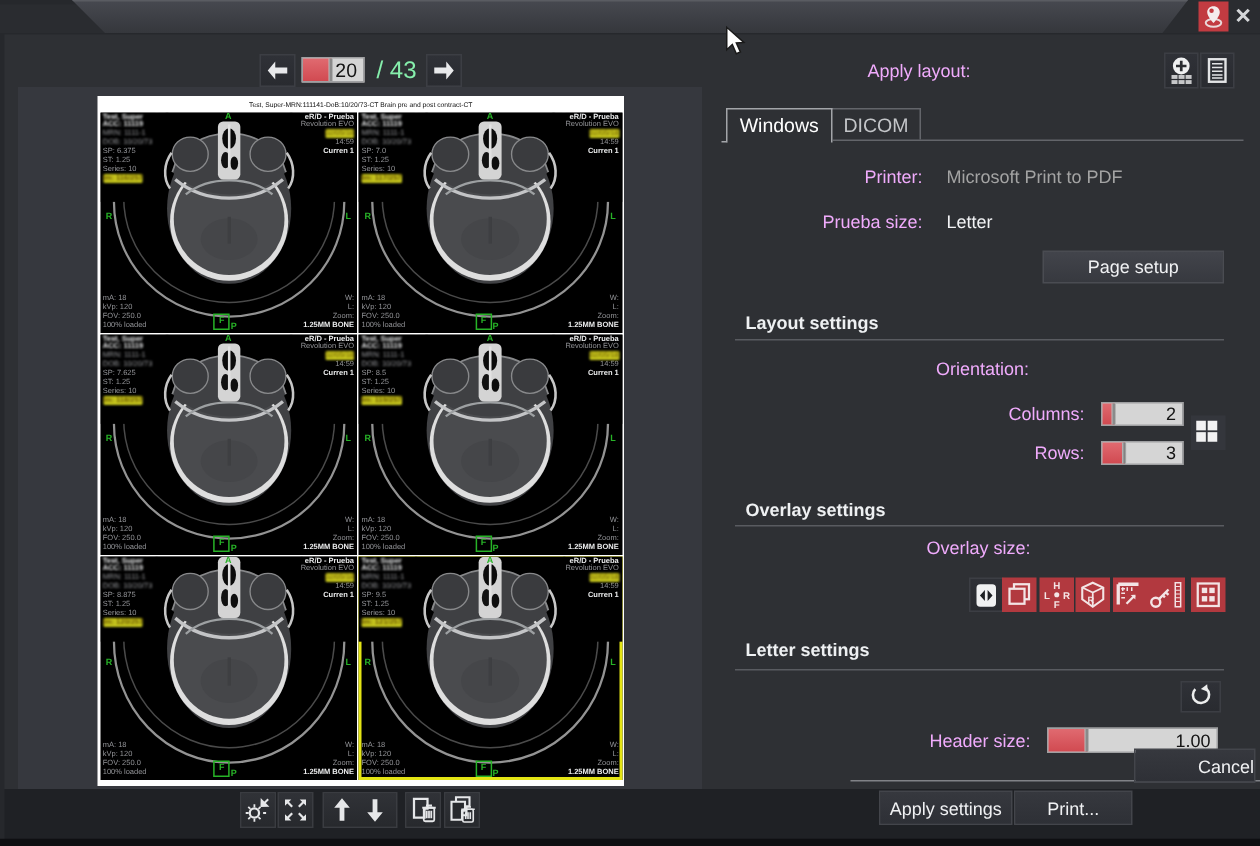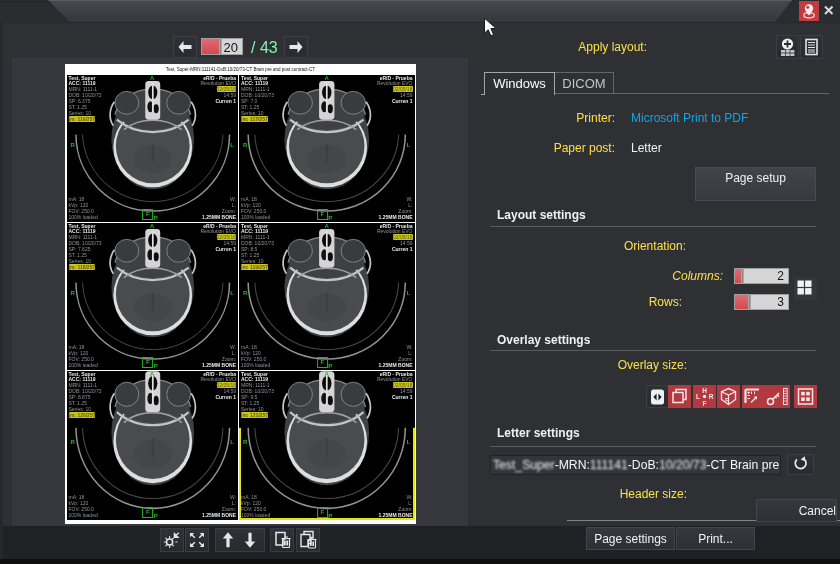--- a/index.html
+++ b/index.html
@@ -31,21 +31,21 @@
 .spin .fill{position:absolute;left:1px;top:1px;bottom:1px;background:linear-gradient(#e06a70,#d14a51);}
 .spin .hnd{position:absolute;top:1px;bottom:1px;width:3px;
  background:linear-gradient(90deg,#bdbdbd,#8d8d8d 40%,#7f7f7f 60%,#c6c6c6);}
 .spin span{position:absolute;right:5px;top:50%;transform:translateY(-50%);color:#141414;}
 
 .drop{position:absolute;background:linear-gradient(#3e4046,#34363c);border:1px solid #53555b;
  box-sizing:border-box;color:#f2f3f5;}
 .drop span{position:absolute;left:9px;top:50%;transform:translateY(-50%);}
 .drop svg{position:absolute;right:7px;top:50%;transform:translateY(-50%);}
 
-.lab{position:absolute;color:#fde047;white-space:nowrap;}
+.lab{position:absolute;color:#f0abfc;white-space:nowrap;}
 .lab.r{transform:translateX(-100%);}
 .head{position:absolute;color:#eef0f2;font-weight:bold;white-space:nowrap;}
 .sep{position:absolute;height:1px;background:#595b60;}
 
 .tabc{position:absolute;box-sizing:border-box;}
 
 #page{position:absolute;left:65px;top:64px;width:351px;height:460px;background:#fff;}
 #pghead{position:absolute;left:2px;top:1px;width:347px;height:9px;color:#111;
  font-size:4.5px;text-align:center;line-height:9px;white-space:nowrap;}
 .cell{position:absolute;background:#000;overflow:hidden;}
@@ -122,35 +122,35 @@
       <path d="M7 6.5h7M7 9h7M7 11.5h7M7 14h7M7 16h7" stroke="#e3e4e6" stroke-width="1.1"></path>
     </svg>
   </div>
 
   <div class="tabc" style="left:484px;top:72px;width:71px;height:23px;border:1px solid #a3a5a9;border-bottom:none;color:#fff;font-size:13px;text-align:center;line-height:22px;background:#2e3034;z-index:3;">Windows</div>
   <div class="tabc" style="left:481px;top:94px;width:4px;height:1px;background:#a3a5a9;"></div>
   <div class="tabc" style="left:555px;top:72px;width:59px;height:21px;border:1px solid #63656a;border-bottom:none;border-left:none;color:#c3c5c8;font-size:13px;text-align:center;line-height:21px;">DICOM</div>
   <div class="sep" style="left:555px;top:93px;width:274px;background:#63656a;"></div>
 
   <div class="lab r" style="left:615px;top:111px;">Printer:</div>
-  <div class="lab" style="left:631px;top:111px;color:#0ea5e9;">Microsoft Print to PDF</div>
-  <div class="lab r" style="left:615px;top:141px;">Paper post:</div>
+  <div class="lab" style="left:631px;top:111px;color:#a3a3a3;">Microsoft Print to PDF</div>
+  <div class="lab r" style="left:615px;top:141px;">Prueba size:</div>
   <div class="lab" style="left:631px;top:141px;color:#f2f3f5;">Letter</div>
-  <div class="gbtn" style="left:695px;top:167px;width:121px;height:34px;line-height:21px;">Page setup</div>
+  <div class="gbtn" style="left:695px;top:167px;width:121px;height:22px;line-height:21px;">Page setup</div>
 
   <div class="head" style="left:497px;top:208px;">Layout settings</div>
   <div class="sep" style="left:490px;top:226px;width:326px;"></div>
   <div class="lab r" style="left:686px;top:239px;">Orientation:</div>
-  <div class="lab r" style="left:723px;top:269px;font-style:italic;">Columns:</div>
+  <div class="lab r" style="left:723px;top:269px;">Columns:</div>
   <div class="spin" style="left:734px;top:268px;width:55px;height:16px;">
     <div class="fill" style="width:8px;"></div>
       <div class="hnd" style="left:7px;"></div>
       <span>2</span>
   </div>
-  <div class="lab r" style="left:682px;top:295px;">Rows:</div>
+  <div class="lab r" style="left:723px;top:295px;">Rows:</div>
   <div class="spin" style="left:734px;top:294px;width:55px;height:16px;">
     <div class="fill" style="width:15px;"></div>
       <div class="hnd" style="left:14px;"></div>
       <span>3</span>
   </div>
   <div class="abs" style="left:794px;top:277px;width:23px;height:23px;background:#34363c;">
     <svg width="21" height="21" viewBox="0 0 21 21">
       <rect x="3.5" y="3.5" width="6.4" height="6.4" fill="#f2f2f3"></rect>
         <rect x="11.1" y="3.5" width="6.4" height="6.4" fill="#f2f2f3"></rect>
       <rect x="3.5" y="11.1" width="6.4" height="6.4" fill="#f2f2f3"></rect>
@@ -206,33 +206,35 @@
       <rect x="4.5" y="4" width="14" height="15" fill="none" stroke="#f3e4e5" stroke-width="1.5"></rect>
       <rect x="7.2" y="6.8" width="3.6" height="3.6" fill="#f3e4e5"></rect>
         <rect x="12.2" y="6.8" width="3.6" height="3.6" fill="#f3e4e5"></rect>
       <rect x="7.2" y="12.4" width="3.6" height="3.6" fill="#f3e4e5"></rect>
         <rect x="12.2" y="12.4" width="3.6" height="3.6" fill="#f3e4e5"></rect>
     </svg>
   </div>
 
   <div class="head" style="left:497px;top:426px;">Letter settings</div>
   <div class="sep" style="left:490px;top:446px;width:326px;"></div>
-  <div class="abs" style="left:490px;top:455px;width:291px;height:20px;background:#33353b;border:1px solid #202226;box-sizing:border-box;color:#f4f5f6;font-size:12.2px;line-height:18px;white-space:nowrap;overflow:hidden;padding-left:2px;">
-    <span style="filter:blur(1.1px);">Test_Super</span>-MRN:<span style="filter:blur(1.1px);">111141</span>-DoB:<span style="filter:blur(1.1px);">10/20/73</span>-CT Brain pre
-  </div>
   <div class="btn" style="left:787px;top:454px;width:27px;height:21px;">
     <svg width="25" height="19" viewBox="0 0 25 19">
       <path d="M16.2 4.2 A 5.4 5.4 0 1 1 8.9 4.4" fill="none" stroke="#eceded" stroke-width="1.7"></path>
       <path d="M16.8 1.2 17.2 6.2 12.6 4.4z" fill="#eceded"></path>
     </svg>
   </div>
   <div class="lab r" style="left:687px;top:487px;">Header size:</div>
+  <div class="spin" style="left:698px;top:485px;width:114px;height:17px;">
+    <div class="fill" style="width:26px;"></div>
+      <div class="hnd" style="left:25px;"></div>
+      <span>1.00</span>
+  </div>
 
   <div class="sep" style="left:567px;top:520px;width:273px;background:#808287;"></div>
-  <div class="gbtn" style="left:586px;top:527px;width:89px;height:23px;line-height:22px;background:linear-gradient(#36383e,#2e3036);border-color:#43454b;">Page settings</div>
+  <div class="gbtn" style="left:586px;top:527px;width:89px;height:23px;line-height:22px;background:linear-gradient(#36383e,#2e3036);border-color:#43454b;">Apply settings</div>
   <div class="gbtn" style="left:676px;top:527px;width:79px;height:23px;line-height:22px;background:linear-gradient(#36383e,#2e3036);border-color:#43454b;">Print...</div>
   <div class="gbtn" style="left:756px;top:499px;width:81px;height:23px;line-height:22px;background:linear-gradient(#36383e,#2e3036);border-color:#43454b;text-align:right;">Cancel</div>
 
   <svg width="0" height="0" style="position:absolute;">
     <defs>
       <g id="ct">
         <circle cx="86" cy="60" r="77" fill="none" stroke="#939393" stroke-width="1.5"></circle>
         <circle cx="86" cy="57" r="70.5" fill="none" stroke="#4a4a4a" stroke-width="1"></circle>
         <rect x="-3" y="0" width="178" height="60" fill="#000"></rect>
         <ellipse cx="86" cy="64.5" rx="41.5" ry="50.5" fill="#404144"></ellipse>

